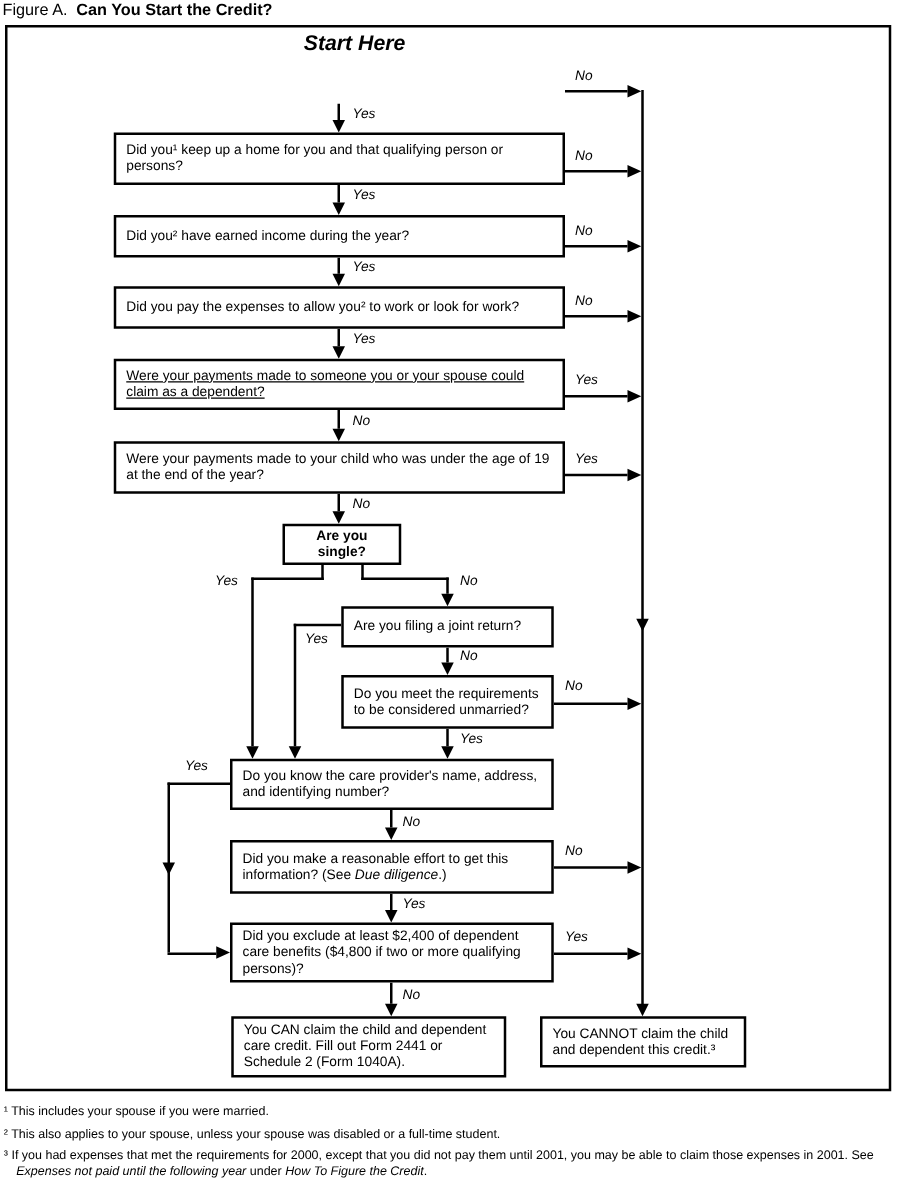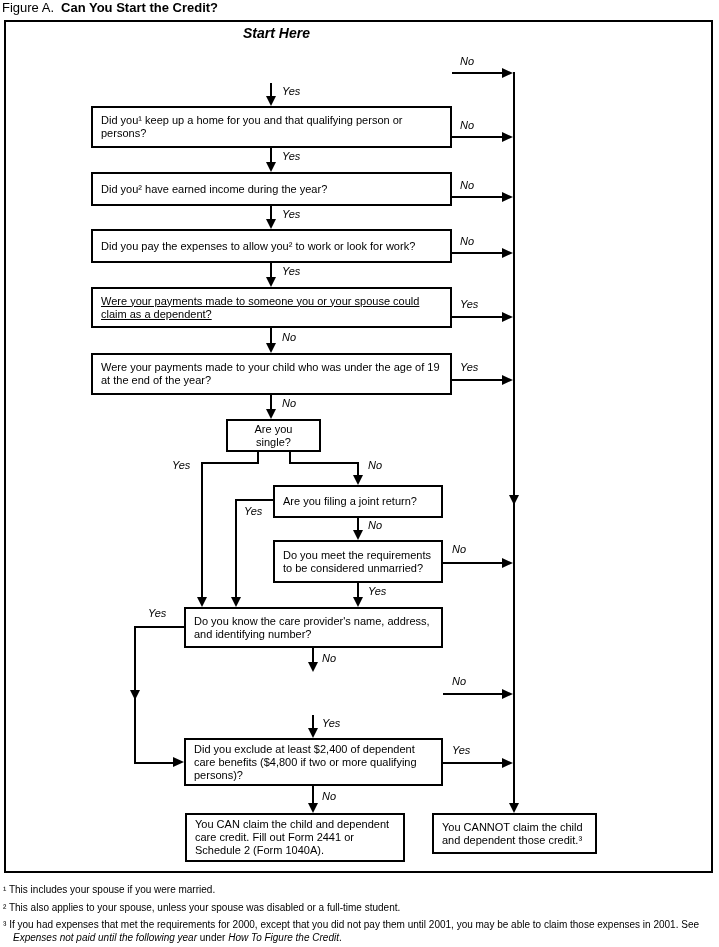--- a/index.html
+++ b/index.html
@@ -1,21 +1,21 @@
 <!DOCTYPE html>
 <html><head>
 <meta charset="utf-8">
 <style>
   html,body{margin:0;padding:0;background:#fff;}
   .page{position:relative;width:719px;height:947px;background:#fff;
         font-family:"Liberation Sans","DejaVu Sans",sans-serif;color:#000;overflow:hidden;}
   .title{position:absolute;left:2px;top:0;font-size:13px;white-space:nowrap;}
   .title .bold{font-weight:bold;margin-left:7px;}
   .frame{position:absolute;left:4px;top:20px;width:709px;height:853px;border:2px solid #000;box-sizing:border-box;}
-  .start{position:absolute;left:243px;top:25px;font-size:14px;font-style:italic;font-weight:bold;}
+  .start{position:absolute;left:243px;top:25px;font-size:17px;font-style:italic;font-weight:bold;}
   .box{position:absolute;border:2px solid #000;background:#fff;box-sizing:border-box;
        display:flex;align-items:center;padding:3px 8px;font-size:11px;line-height:13px;z-index:2;}
   .box.center{justify-content:center;text-align:center;}
   .hline{position:absolute;height:2px;background:#000;z-index:1;}
   .vline{position:absolute;width:2px;background:#000;z-index:1;}
   .arrR{position:absolute;width:0;height:0;border-top:5px solid transparent;border-bottom:5px solid transparent;border-left:11px solid #000;z-index:1;}
   .arrD{position:absolute;width:0;height:0;border-left:5px solid transparent;border-right:5px solid transparent;border-top:10px solid #000;z-index:1;}
   .lbl{position:absolute;font-size:11px;font-style:italic;z-index:3;background:#fff;padding:0 2px;}
   .fn{position:absolute;left:3px;width:712px;font-size:10px;line-height:13px;padding-left:10px;text-indent:-10px;}
   .fn i{font-style:italic;}
@@ -40,40 +40,43 @@
     </div>
   <div class="box" style="left:91px;top:229px;width:361px;height:34px;">
       <span>Did you pay the expenses to allow you² to work or look for work?</span>
     </div>
   <div class="box" style="left:91px;top:287px;width:361px;height:41px;text-decoration:underline;">
       <span>Were your payments made to someone you or your spouse could claim as a dependent?</span>
     </div>
   <div class="box" style="left:91px;top:353px;width:361px;height:42px;">
       <span>Were your payments made to your child who was under the age of 19 at the end of the year?</span>
     </div>
-  <div class="box center" style="left:226px;top:419px;width:95px;height:33px;">
+  <div class="box center" style="left:226px;top:419px;width:95px;height:33px;font-weight:bold;">
       <span>Are you single?</span>
     </div>
   <div class="box" style="left:273px;top:485px;width:170px;height:33px;">
       <span>Are you filing a joint return?</span>
     </div>
   <div class="box" style="left:273px;top:540px;width:170px;height:43px;">
       <span>Do you meet the requirements to be considered unmarried?</span>
     </div>
   <div class="box" style="left:184px;top:607px;width:259px;height:41px;">
       <span>Do you know the care provider's name, address, and identifying number?</span>
     </div>
+  <div class="box" style="left:184px;top:672px;width:259px;height:43px;">
+    <span><span>Did you make a reasonable effort to get this information? (See </span><i>Due diligence</i><span>.)</span></span>
+  </div>
   <div class="box" style="left:184px;top:738px;width:259px;height:48px;">
       <span>Did you exclude at least $2,400 of dependent care benefits ($4,800 if two or more qualifying persons)?</span>
     </div>
   <div class="box" style="left:185px;top:813px;width:220px;height:49px;">
       <span>You CAN claim the child and dependent care credit. Fill out Form 2441 or Schedule 2 (Form 1040A).</span>
     </div>
   <div class="box" style="left:432px;top:813px;width:165px;height:41px;">
-      <span>You CANNOT claim the child and dependent those credit.³</span>
+      <span>You CANNOT claim the child and dependent this credit.³</span>
     </div>
 
   <div class="vline" style="left:513px;top:72px;height:733px;"></div>
   <div class="arrD" style="left:509px;top:495px;"></div>
   <div class="arrD" style="left:509px;top:803px;"></div>
 
   <div class="hline" style="left:452px;top:72px;width:50px;"></div>
     <div class="arrR" style="left:502px;top:68px;"></div>
   <div class="hline" style="left:452px;top:136px;width:50px;"></div>
     <div class="arrR" style="left:502px;top:132px;"></div>

